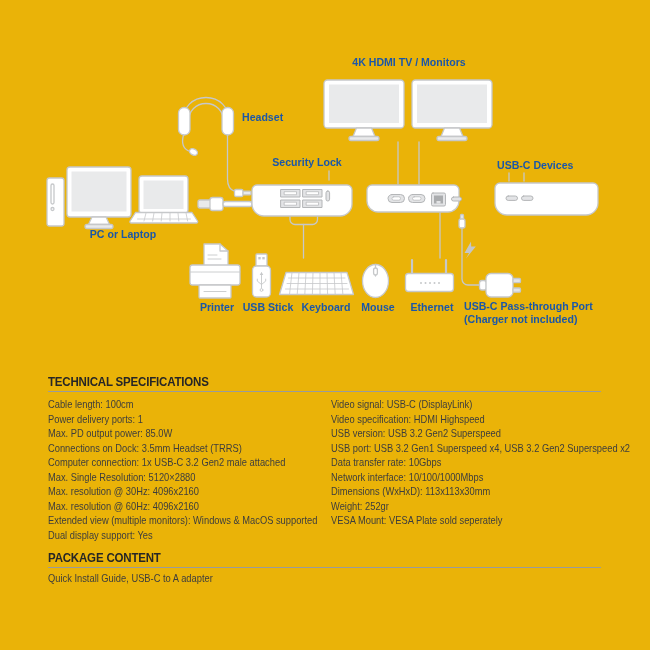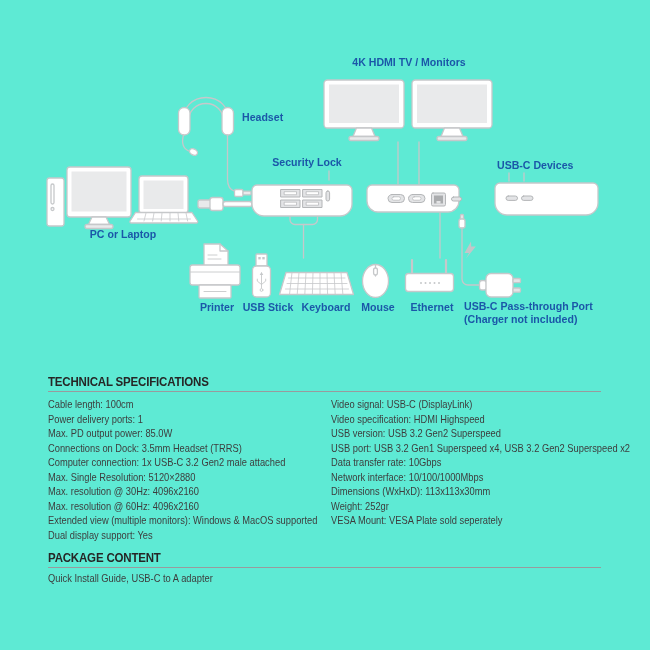--- a/index.html
+++ b/index.html
@@ -1,16 +1,16 @@
 <!DOCTYPE html>
 <html><head>
 <meta charset="utf-8">
 <style>
   html,body{margin:0;padding:0;background:#fff;}
-  .stage{position:relative;width:650px;height:650px;background:#5eead4;overflow:hidden;
+  .stage{position:relative;width:650px;height:650px;background:#eab308;overflow:hidden;
          font-family:"Liberation Sans",sans-serif;}
   svg{position:absolute;left:0;top:0;}
   .lbl{position:absolute;font-weight:bold;font-size:11.5px;color:#1b57a8;white-space:nowrap;
        transform:scaleX(0.92);}
   .lbl.c{text-align:center;transform-origin:center top;}
   .lbl.l{transform-origin:left top;}
   .sec-title{position:absolute;left:48px;font-weight:bold;font-size:12.5px;color:#262626;
        letter-spacing:-0.2px;transform:scaleX(0.92);transform-origin:left top;white-space:nowrap;}
   .rule{position:absolute;left:48px;width:553px;height:1px;background:#999b9d;}
   .col{position:absolute;font-size:10.6px;color:#3d3d3d;line-height:14.55px;

